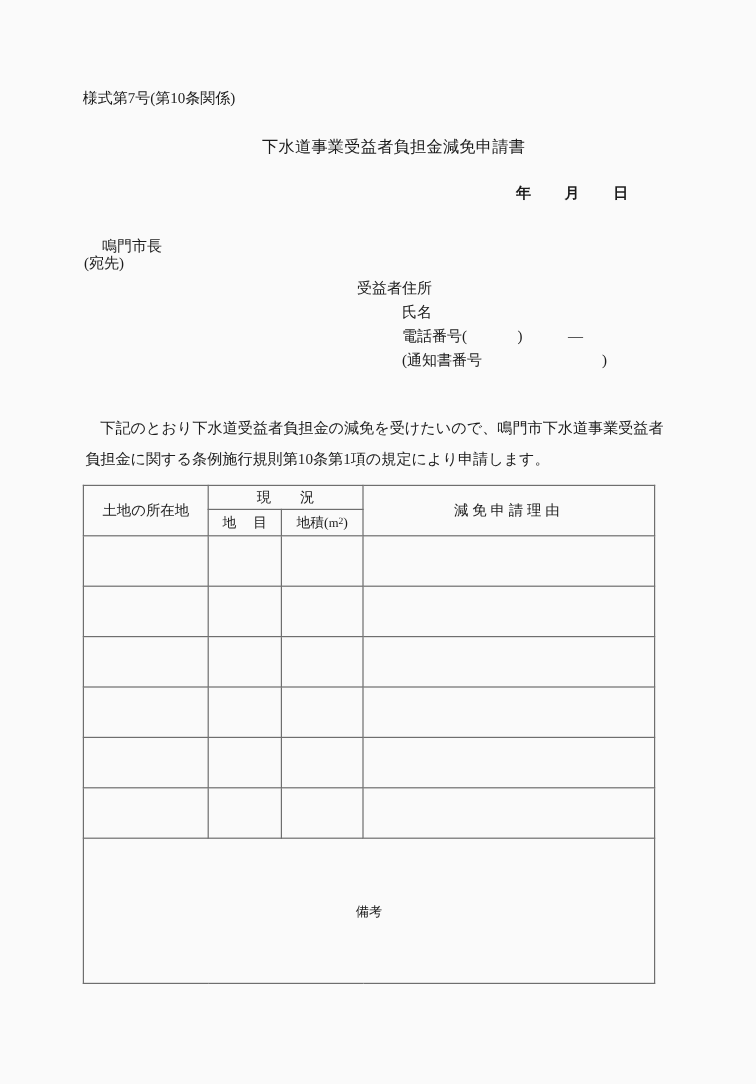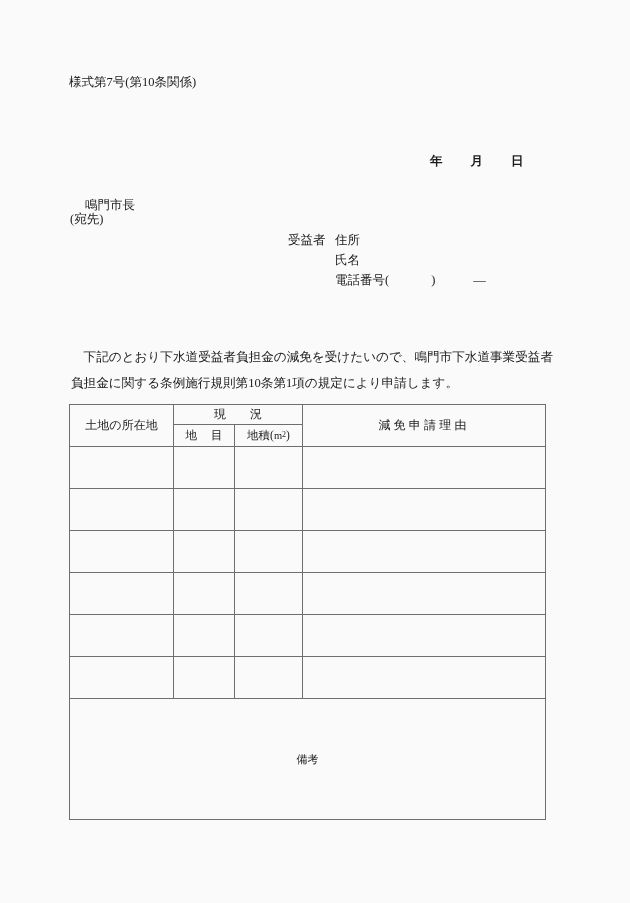--- a/index.html
+++ b/index.html
@@ -85,20 +85,21 @@
     left: 288px;
     top: 230px;
     font-size: 12.5px;
     line-height: 20px;
     white-space: nowrap;
   }
   .beneficiary .b-row { display: block; height: 20px; }
   .beneficiary .b-label {
     display: inline-block;
     width: 47px;
+    text-align: right;
   }
   .beneficiary .b-indent {
     display: inline-block;
     width: 47px;
   }
   .beneficiary .b-val { display: inline-block; }
   .tel-paren-gap { display: inline-block; width: 42px; }
   .tel-dash-gap  { display: inline-block; width: 38px; }
   .notice-gap    { display: inline-block; width: 100px; }
 
@@ -165,32 +166,34 @@
     font-size: 11px;
   }
 </style>
 </head>
 <body>
 
 <div class="page">
 
   <div class="form-no">様式第7号(第10条関係)</div>
 
+  <div class="doc-title">下水道事業受益者負担金減免申請書</div>
 
   <div class="date-line">
     <span>年</span><span class="gap"></span><span>月</span><span class="gap"></span><span>日</span>
   </div>
 
   <div class="addressee">(宛先)</div>
   <div class="addressee-name">鳴門市長</div>
 
   <div class="beneficiary">
     <span class="b-row"><span class="b-label">受益者</span><span class="b-val">住所</span></span>
     <span class="b-row"><span class="b-indent"></span><span class="b-val">氏名</span></span>
     <span class="b-row"><span class="b-indent"></span><span class="b-val">電話番号(</span><span class="tel-paren-gap"></span><span>)</span><span class="tel-dash-gap"></span><span>―</span></span>
+    <span class="b-row"><span class="b-indent"></span><span class="b-val">(通知書番号</span><span class="notice-gap"></span><span>)</span></span>
   </div>
 
   <div class="body-text">下記のとおり下水道受益者負担金の減免を受けたいので、鳴門市下水道事業受益者負担金に関する条例施行規則第10条第1項の規定により申請します。</div>
 
   <table class="form-table">
     <colgroup>
       <col class="col-loc">
       <col class="col-type">
       <col class="col-area">
       <col class="col-reason">

